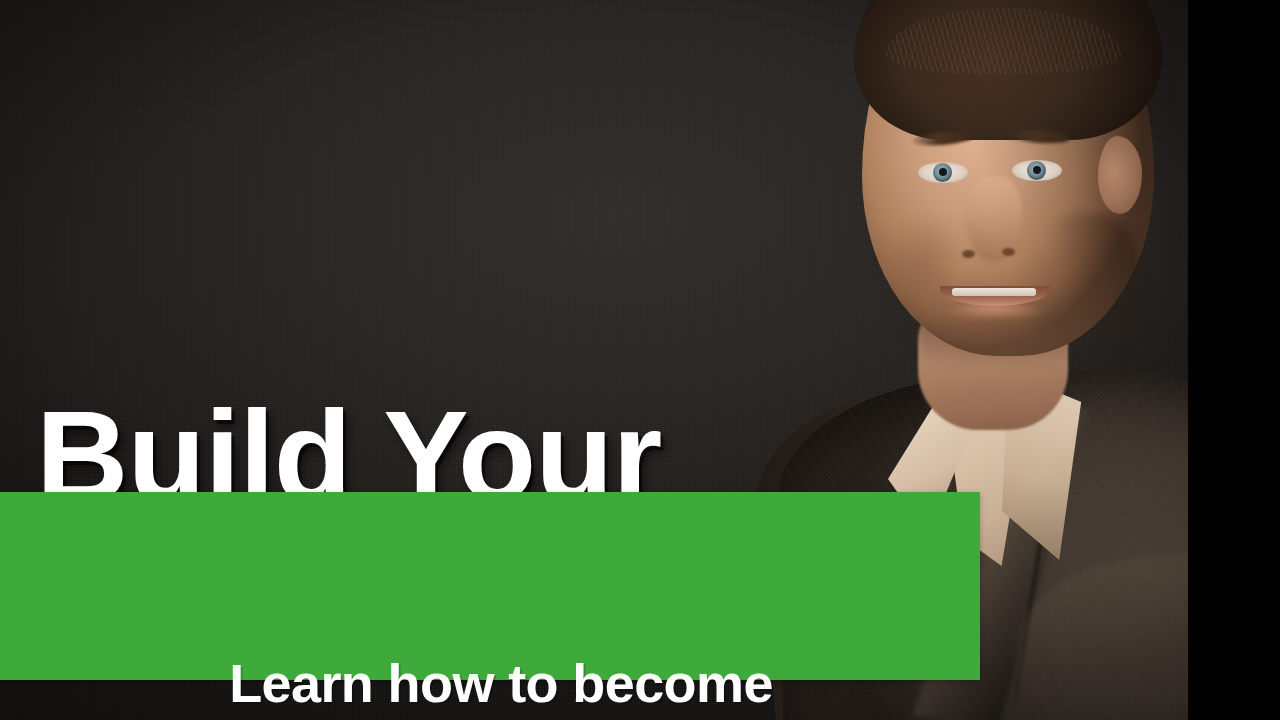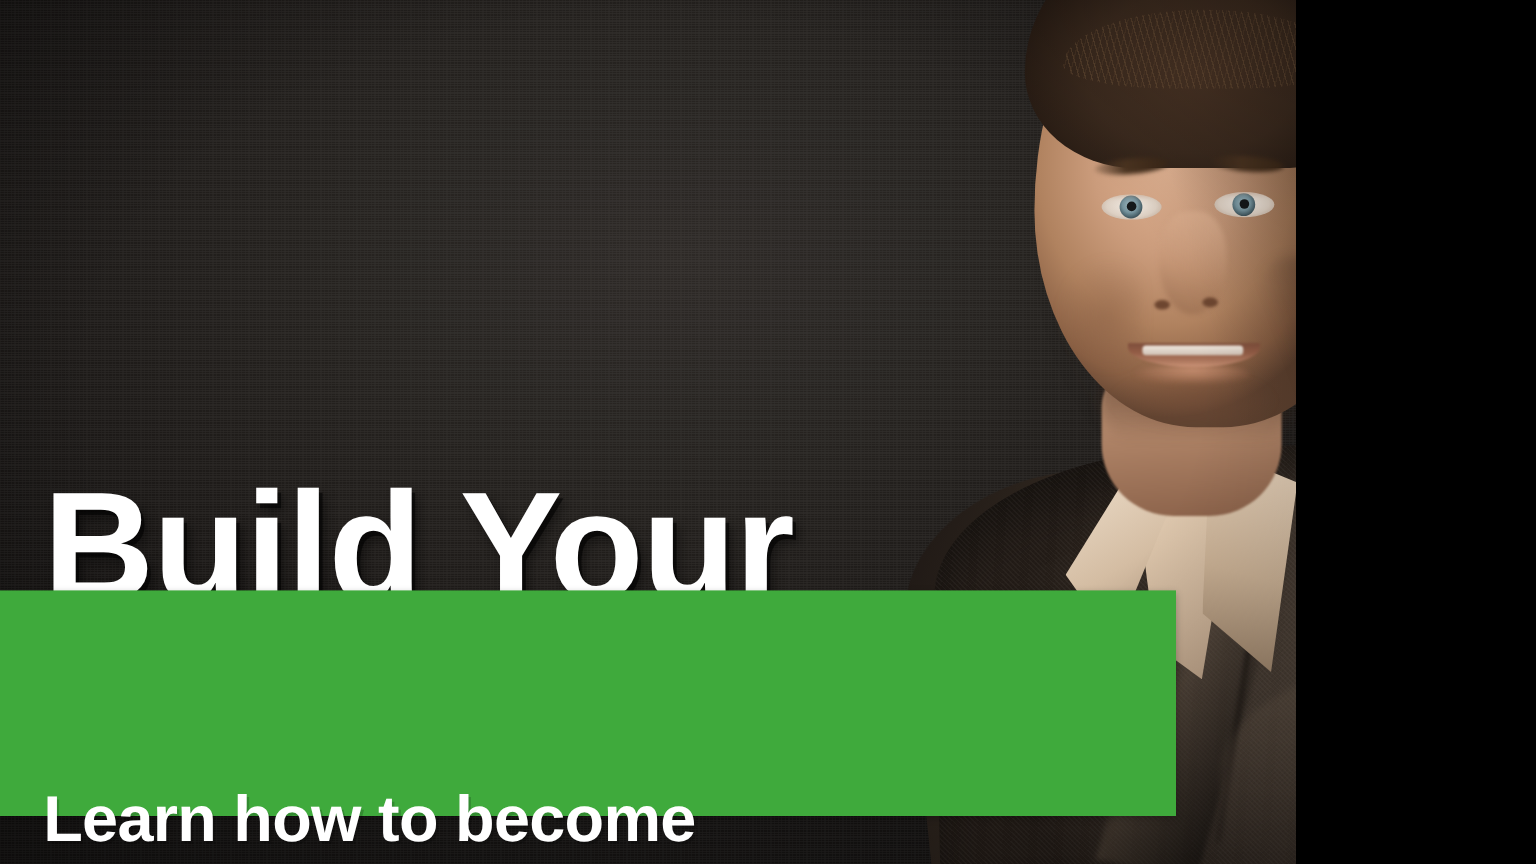--- a/index.html
+++ b/index.html
@@ -3,21 +3,21 @@
 <meta charset="utf-8">
 <style>
   html, body {
     margin: 0;
     padding: 0;
     background: #000;
   }
 
   #stage {
     position: relative;
-    width: 1080px;
+    width: 1188px;
     height: 720px;
     overflow: hidden;
     font-family: "Liberation Sans", sans-serif;
     background: #1b1918;
   }
 
   
   .bg-base {
     position: absolute;
     inset: 0;
@@ -407,21 +407,21 @@
     top: 24px;
     width: 930px;
     color: #ffffff;
     font-weight: bold;
     font-size: 54px;
     line-height: 1.24;
     letter-spacing: -.6px;
     text-shadow: 2px 2px 0 rgba(0,0,0,.18);
     white-space: pre;
   }
-  .banner-text .bn-line { display: block; }
+  .banner-text .bn-line { display: block; text-align: center; }
 </style>
 </head>
 <body>
 
 <div id="stage">
 
   <div class="bg-base"></div>
   <div class="bg-noise"></div>
 
   <div class="portrait">

